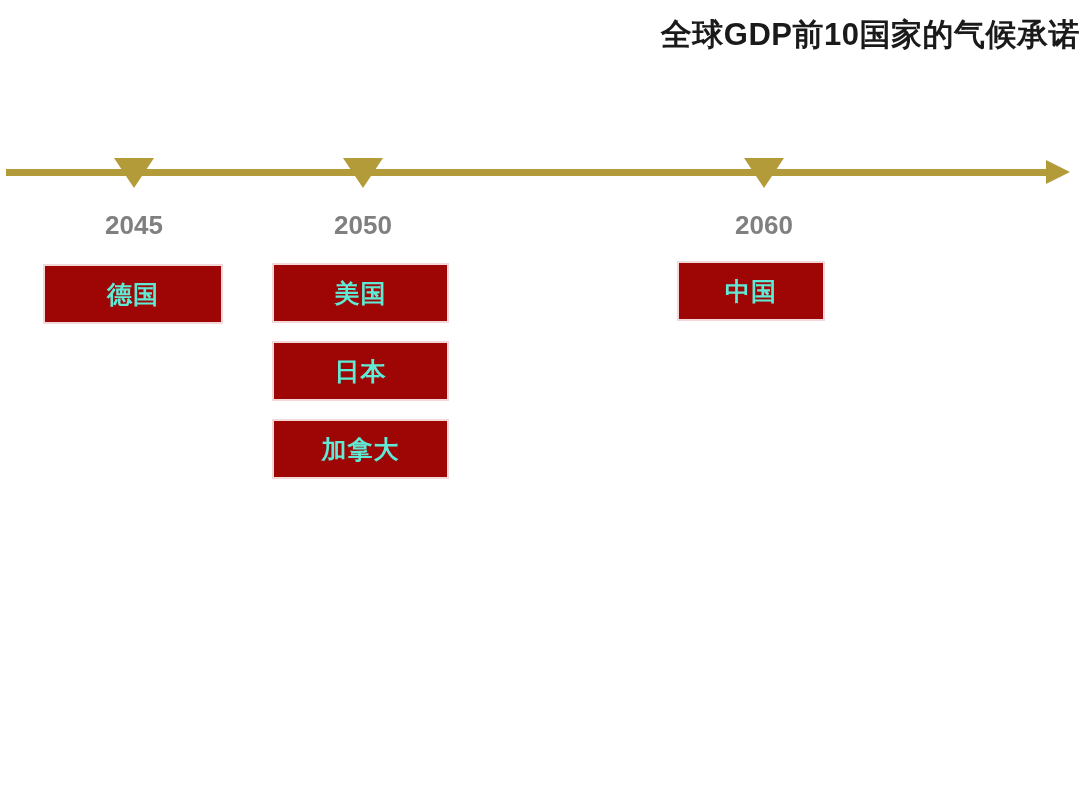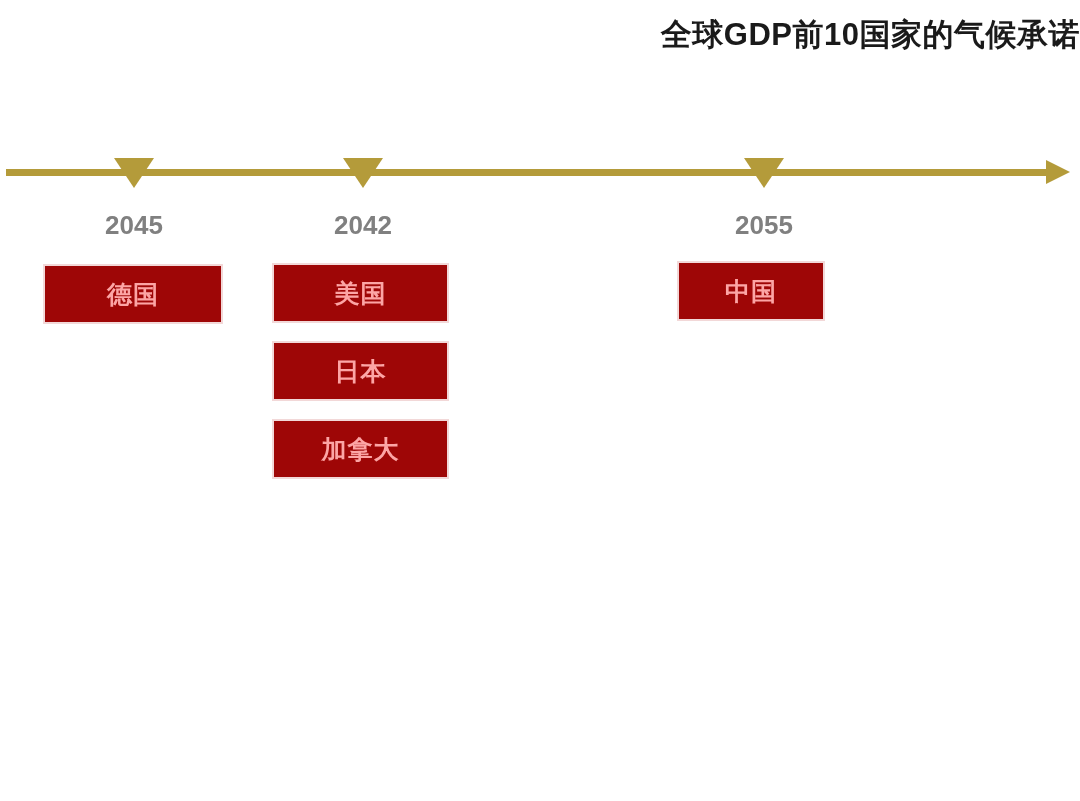--- a/index.html
+++ b/index.html
@@ -76,21 +76,21 @@
   }
 
   
   .col {
     position: absolute;
   }
   .country-box {
     box-sizing: border-box;
     background: #9e0606;
     border: 2px solid #f2d8d8;
-    color: #fca5a5;
+    color: #5eead4;
     font-size: 25px;
     font-weight: bold;
     display: flex;
     align-items: center;
     justify-content: center;
     letter-spacing: 1px;
     margin-bottom: 18px;
   }
   #col-2045 { left: 43px;  top: 264px; width: 180px; }
   #col-2050 { left: 272px; top: 263px; width: 177px; }
@@ -106,22 +106,22 @@
 
 <div id="timeline">
   <div class="timeline-line"></div>
   <div class="timeline-arrowhead"></div>
 
   <div class="tl-marker" style="left:114px;"></div>
   <div class="tl-marker" style="left:343px;"></div>
   <div class="tl-marker" style="left:744px;"></div>
 
   <div class="tl-year" style="left:54px;">2045</div>
-  <div class="tl-year" style="left:283px;">2042</div>
-  <div class="tl-year" style="left:684px;">2055</div>
+  <div class="tl-year" style="left:283px;">2050</div>
+  <div class="tl-year" style="left:684px;">2060</div>
 </div>
 
 <div class="col" id="col-2045">
   <div class="country-box">德国</div>
 </div>
 
 <div class="col" id="col-2050">
   <div class="country-box">美国</div>
   <div class="country-box">日本</div>
   <div class="country-box">加拿大</div>

